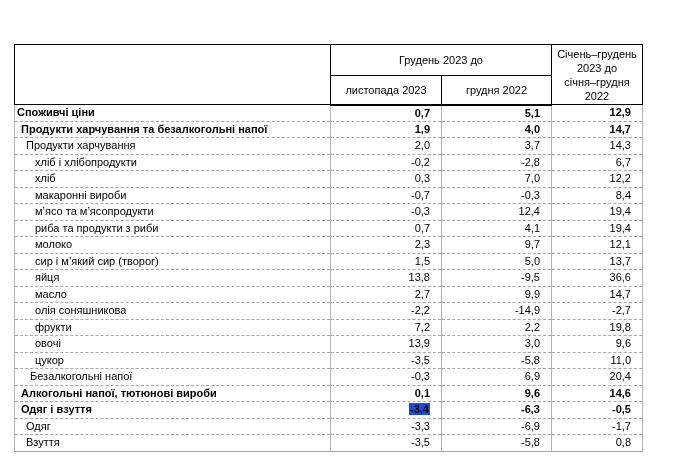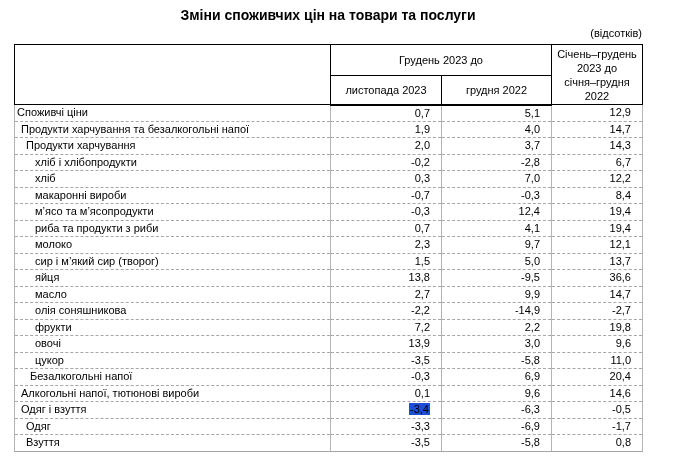--- a/index.html
+++ b/index.html
@@ -53,36 +53,34 @@
     height: 16.5px;
     line-height: 15px;
     border-bottom: 1px dashed #a6a6a6;
     border-right: 1px solid #b3b3b3;
     vertical-align: middle;
     white-space: nowrap;
     overflow: hidden;
   }
   tbody td:first-child { border-left: 1px solid #b3b3b3; }
   tbody tr:last-child td { border-bottom: 1px solid #a6a6a6; }
-  tbody tr.bold td { font-weight: normal; }
+  tbody tr.bold td { font-weight: bold; }
   td.num { text-align: right; padding-right: 11px; }
   td.label { text-align: left; }
   .ind0 { padding-left: 2px; }
   .ind1 { padding-left: 6px; }
   .ind2 { padding-left: 11px; margin-top: 40px; }
   .ind3 { padding-left: 15px; margin-top: 27px; }
   .ind4 { padding-left: 20px; }
   .hl { padding: 0 1px; }
 </style>
 </head>
 <body>
 
 <div class="page">
-  <div class="title">Зміни споживчих цін на товари та послуги</div>
-  <div class="unit-note">(відсотків)</div>
 
   <table class="price-table">
     <colgroup>
       <col style="width:316px">
       <col style="width:111px">
       <col style="width:110px">
       <col style="width:91px">
     </colgroup>
     <thead>
       <tr class="h1">

